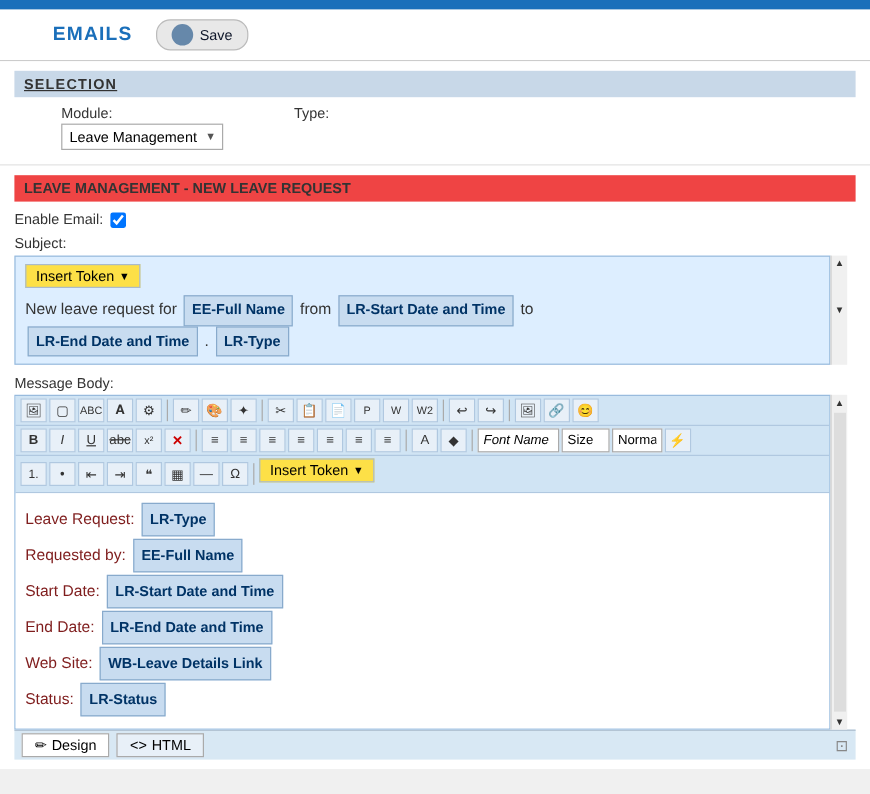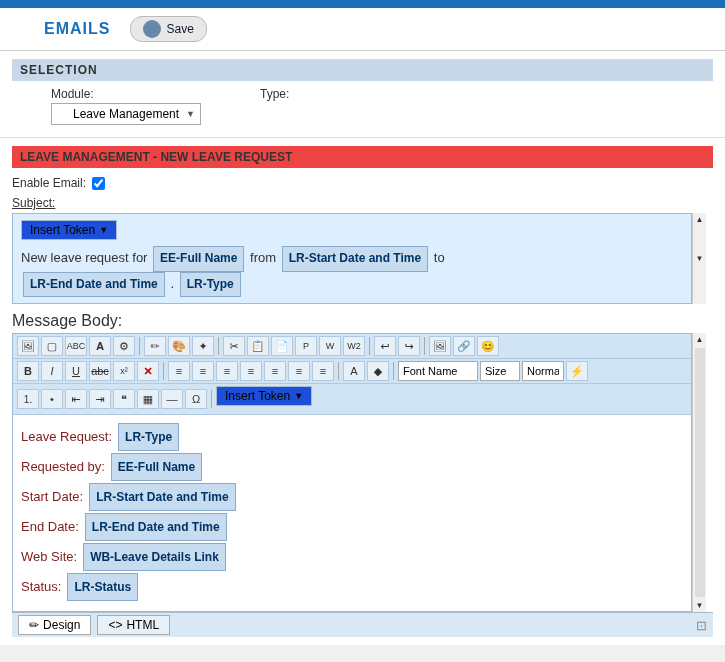--- a/index.html
+++ b/index.html
@@ -5,49 +5,49 @@
     * { box-sizing: border-box; margin: 0; padding: 0; }
     body { font-family: Arial, sans-serif; font-size: 13px; background: #f0f0f0; color: #333; width: 725px; }
 
     .top-bar { background: #1a6fba; height: 8px; width: 100%; }
 
     .header { background: #fff; padding: 8px 12px; border-bottom: 1px solid #ccc; display: flex; align-items: center; gap: 20px; }
     .page-title { font-size: 16px; font-weight: bold; color: #1a6fba; letter-spacing: 1px; margin-left: 32px; }
     .save-btn { display: flex; align-items: center; gap: 5px; background: #e8e8e8; border: 1px solid #bbb; border-radius: 12px; padding: 3px 12px; cursor: pointer; color: #0f172a; font-size: 12px; }
     .save-btn-icon { width: 18px; height: 18px; background: #6688aa; border-radius: 50%; display: inline-block; }
 
-    .section-header { background: #c8d8e8; padding: 4px 8px; font-weight: bold; font-size: 12px; color: #333; letter-spacing: 1px; margin-bottom: 6px; }
+    .section-header { background: #c8d8e8; padding: 4px 8px; font-weight: bold; font-size: 12px; color: #333; letter-spacing: 1px; margin-bottom: 6px; text-decoration: underline; }
 
     .selection-area { background: #fff; padding: 8px 12px 12px; border-bottom: 1px solid #ddd; }
 
     .form-row { display: flex; gap: 20px; margin-top: 4px; }
     .form-group { display: flex; flex-direction: column; gap: 2px; margin-left: 39px; }
     .form-label { font-size: 12px; color: #333; }
     .select-wrapper { position: relative; display: inline-block; }
     .select-wrapper::after { content: '▼'; font-size: 9px; position: absolute; right: 6px; top: 50%; transform: translateY(-50%); pointer-events: none; color: #555; }
     .select-wrapper select { width: 100%; padding-right: 20px; }
-    select { border: 1px solid #aaa; padding: 3px 20px 3px 21px; font-size: 12px; background: #fff; appearance: none; -webkit-appearance: none; cursor: pointer; }
+    select { border: 1px solid #aaa; padding: 3px 20px 3px 6px; font-size: 12px; background: #fff; appearance: none; -webkit-appearance: none; cursor: pointer; }
 
     .leave-section { background: #fff; padding: 8px 12px; }
     .leave-header { background: #ef4444; padding: 4px 8px; font-weight: bold; font-size: 12px; margin-bottom: 8px; }
 
     .enable-row { display: flex; align-items: center; gap: 6px; margin-bottom: 6px; font-size: 12px; }
 
-    .subject-label { font-size: 12px; margin-bottom: 3px; text-decoration: underline; }
+    .subject-label { font-size: 12px; margin-bottom: 3px; }
 
     .subject-box { background: #ddeeff; border: 1px solid #99bbdd; padding: 6px 8px; min-height: 70px; width: 680px; position: relative; }
 
-    .insert-token-btn { display: inline-flex; align-items: center; gap: 4px; background: #1d4ed8; border: 1px solid #aabbcc; padding: 2px 8px; font-size: 12px; cursor: pointer; margin-bottom: 6px; }
+    .insert-token-btn { display: inline-flex; align-items: center; gap: 4px; background: #fde047; border: 1px solid #aabbcc; padding: 2px 8px; font-size: 12px; cursor: pointer; margin-bottom: 6px; }
     .token-arrow { font-size: 9px; }
 
     .subject-text { font-size: 13px; color: #333; line-height: 1.8; }
     .token-badge { display: inline-block; background: #c8dcf0; border: 1px solid #88aacc; padding: 1px 6px; margin: 0 2px; font-size: 12px; font-weight: bold; color: #003366; }
     .vscroll { position: absolute; right: 0; top: 0; bottom: 0; width: 14px; background: #f0f0f0; border-left: 1px solid #ccc; }
 
-    .message-label { font-size: 16px; margin: 8px 0 3px; }
+    .message-label { font-size: 12px; margin: 8px 0 3px; }
 
     .editor-container { border: 1px solid #99bbdd; background: #ddeeff; width: 680px; }
 
     .toolbar-row1, .toolbar-row2, .toolbar-row3 { display: flex; align-items: center; gap: 2px; padding: 2px 4px; background: #d0e4f4; border-bottom: 1px solid #b0c8e0; flex-wrap: wrap; }
 
     .tb-btn { display: inline-flex; align-items: center; justify-content: center; width: 22px; height: 20px; background: #e8f0f8; border: 1px solid #b0c8e0; cursor: pointer; font-size: 11px; color: #333; }
     .tb-separator { width: 1px; height: 18px; background: #aaa; margin: 0 2px; }
 
     .tb-select { border: 1px solid #aaa; padding: 1px 4px; font-size: 11px; background: #fff; height: 20px; }
 
@@ -172,21 +172,21 @@
         <button class="tb-btn">≡</button>
         <button class="tb-btn">≡</button>
         <button class="tb-btn">≡</button>
         <button class="tb-btn">≡</button>
         <button class="tb-btn">≡</button>
         <button class="tb-btn">≡</button>
         <div class="tb-separator"></div>
         <button class="tb-btn">A</button>
         <button class="tb-btn">◆</button>
         <div class="tb-separator"></div>
-        <select class="tb-select" style="width:80px;">
+        <select class="tb-select" style="width:68px;font-style:italic;">
           <option>Font Name</option>
         </select>
         <select class="tb-select" style="width:40px;">
           <option>Size</option>
         </select>
         <select class="tb-select" style="width:42px;">
           <option>Normal</option>
         </select>
         <button class="tb-btn">⚡</button>
       </div>

